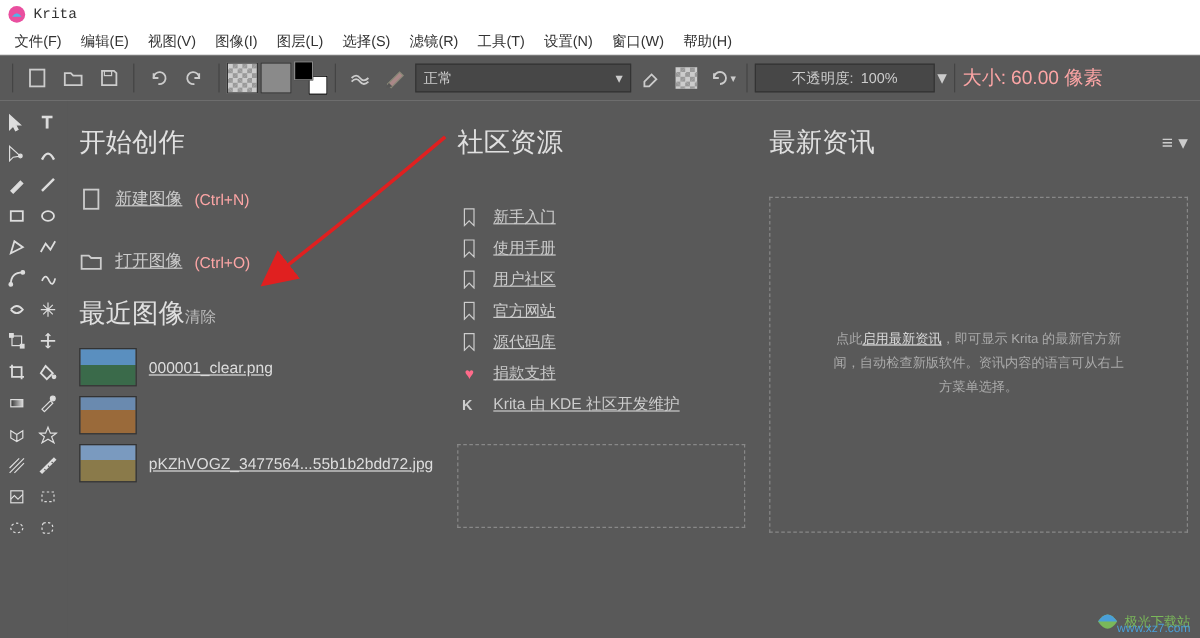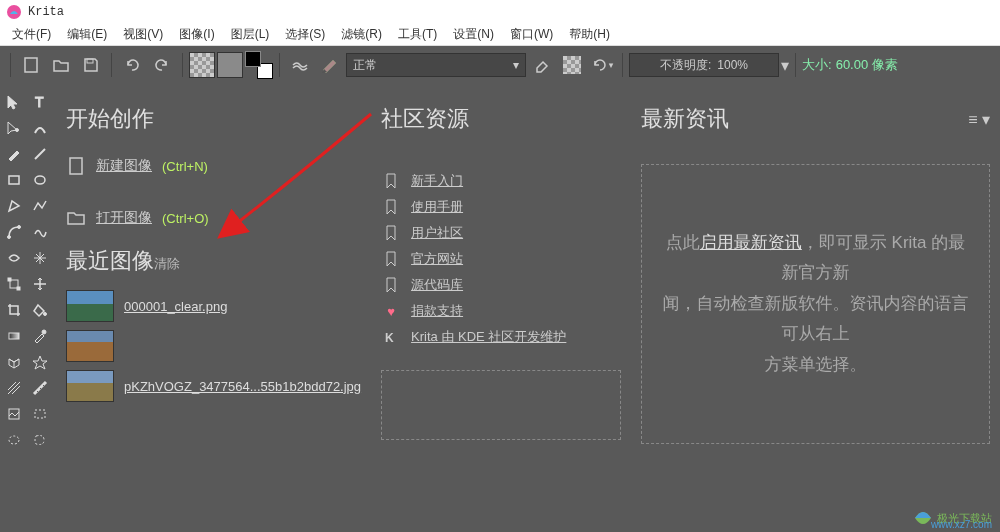--- a/index.html
+++ b/index.html
@@ -16,54 +16,54 @@
 .tbtn { width: 28px; height: 28px; display: flex; align-items: center; justify-content: center; cursor: pointer; border-radius: 2px; }
 .tsep { width: 1px; height: 24px; background: #444; margin: 0 4px; }
 .swatch { width: 26px; height: 26px; border: 1px solid #333; }
 .checker { background-image: linear-gradient(45deg,#999 25%,transparent 25%),linear-gradient(-45deg,#999 25%,transparent 25%),linear-gradient(45deg,transparent 75%,#999 75%),linear-gradient(-45deg,transparent 75%,#999 75%); background-size: 8px 8px; background-position: 0 0,0 4px,4px -4px,-4px 0; background-color:#ccc; }
 .gray-sw { background: #8a8a8a; }
 .fgbg { position: relative; width: 28px; height: 28px; }
 .fgbg .bg { position: absolute; right: 0; bottom: 0; width: 16px; height: 16px; background: #fff; border: 1px solid #000; }
 .fgbg .fg { position: absolute; left: 0; top: 0; width: 16px; height: 16px; background: #000; border: 1px solid #888; }
 .blend-select { background: #474747; color: #ccc; border: 1px solid #333; height: 24px; width: 180px; padding: 0 6px; font-size: 12px; display: flex; align-items: center; justify-content: space-between; }
 .opacity-box { background: #474747; color: #ccc; border: 1px solid #333; height: 24px; width: 150px; padding: 0 6px; font-size: 12px; display: flex; align-items: center; justify-content: center; }
-.size-box { display: flex; align-items: center; gap: 4px; color: #86efac; font-size: 13px; }
+.size-box { display: flex; align-items: center; gap: 4px; color: #fca5a5; font-size: 16px; }
 
 .workspace { display: flex; height: calc(100% - 84px); background: #595959; }
 
 .toolbox { width: 56px; background: #595959; padding: 6px 2px; display: flex; flex-wrap: wrap; gap: 2px; align-content: flex-start; }
 .tool { width: 24px; height: 24px; display: flex; align-items: center; justify-content: center; cursor: pointer; border-radius: 2px; }
 .tool svg { fill: #ddd; stroke: #ddd; }
 
 .canvas-area { flex: 1; background: #595959; display: flex; padding: 20px 10px; gap: 20px; position: relative; }
 
 .col { flex: 1; color: #ccc; }
 .sec-title { font-size: 22px; font-weight: 300; color: #e0e0e0; margin-bottom: 16px; }
 .link-row { display: flex; align-items: center; gap: 10px; padding: 6px 0; font-size: 14px; }
 .link-row .lnk { text-decoration: underline; cursor: pointer; }
-.link-row .shortcut { color: #bef264; font-size: 13px; }
+.link-row .shortcut { color: #fca5a5; font-size: 13px; }
 .link-icon { width: 20px; height: 20px; display: flex; align-items: center; justify-content: center; }
 
 .recent-head { display: flex; justify-content: flex-start; align-items: baseline; margin-top: 12px; margin-bottom: 10px; }
 .recent-head .clear { font-size: 13px; color: #bbb; cursor: pointer; }
 .recent-item { display: flex; align-items: center; gap: 10px; padding: 4px 0; }
 .thumb { width: 48px; height: 32px; background: linear-gradient(to bottom, #4a7ba6 40%, #8a6a3a 40%); border: 1px solid #333; display: flex; align-items: center; justify-content: center; font-size: 8px; color: #fff; }
 .thumb.t1 { background: linear-gradient(to bottom, #5a8fbf 45%, #3a6a4a 45%); }
 .thumb.t2 { background: linear-gradient(to bottom, #6a8aaf 35%, #9a6a3a 35%); }
 .thumb.t3 { background: linear-gradient(to bottom, #7a9abf 40%, #8a7a4a 40%); }
 .recent-item .fname { font-size: 13px; text-decoration: underline; cursor: pointer; color: #ddd; }
 
 .community-list .link-row { padding: 3px 0; font-size: 13px; }
 .heart { color: #ff6b8a; }
 
 .news-col { position: relative; }
 .news-header { display: flex; justify-content: space-between; align-items: center; }
 .news-menu { cursor: pointer; }
 .news-box { border: 1px dashed #888; height: 280px; margin-top: 30px; display: flex; align-items: center; justify-content: center; text-align: center; padding: 20px; }
-.news-text { font-size: 17px; color: #aaa; line-height: 1.8; }
+.news-text { font-size: 11px; color: #aaa; line-height: 1.8; }
 .news-link { text-decoration: underline; color: #ddd; cursor: pointer; }
 
 .dotted-box { border: 1px dashed #888; height: 70px; margin-top: 20px; }
 
 .arrow { position: absolute; top: 25px; left: 130px; pointer-events: none; z-index: 10; }
 
 .watermark { position: absolute; right: 8px; bottom: 4px; font-size: 11px; display: flex; align-items: center; gap: 4px; }
 .wm-text { color: #7ab85a; }
 .wm-url { color: #4a9fd8; }
 .wm-logo { width: 20px; height: 20px; }

